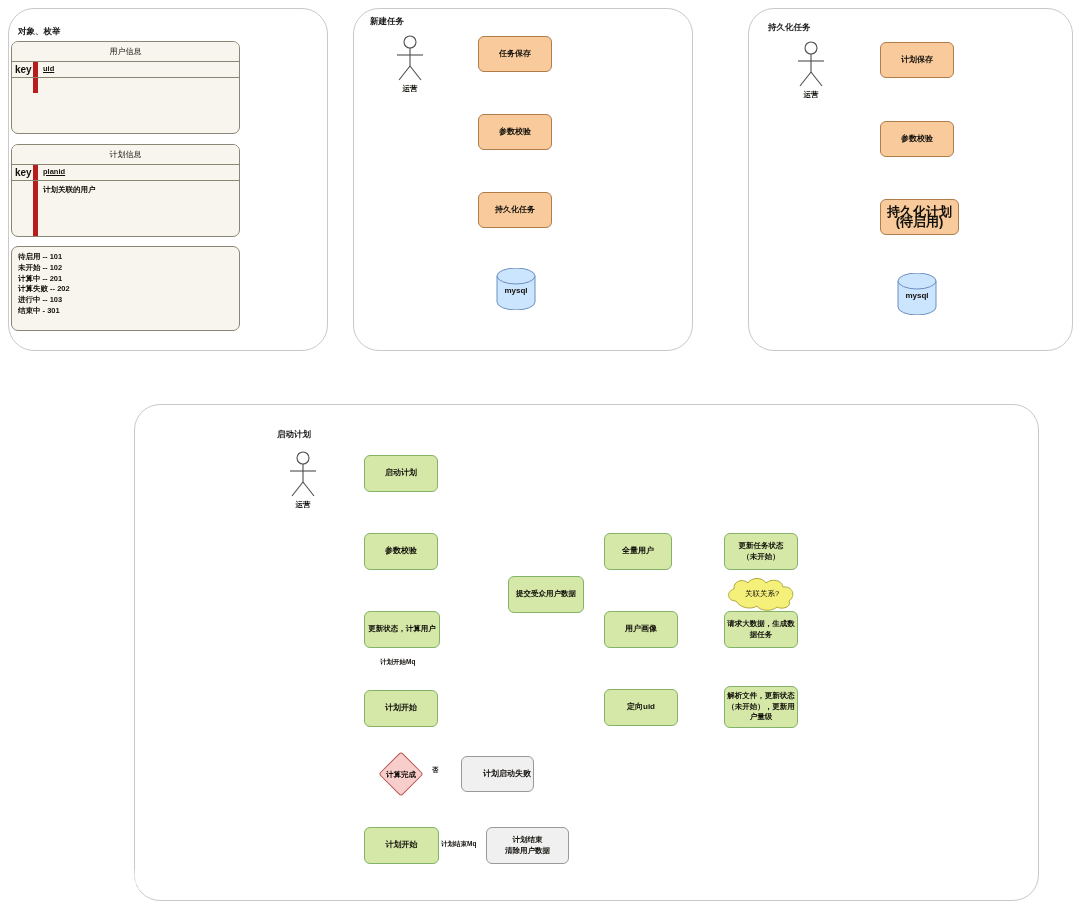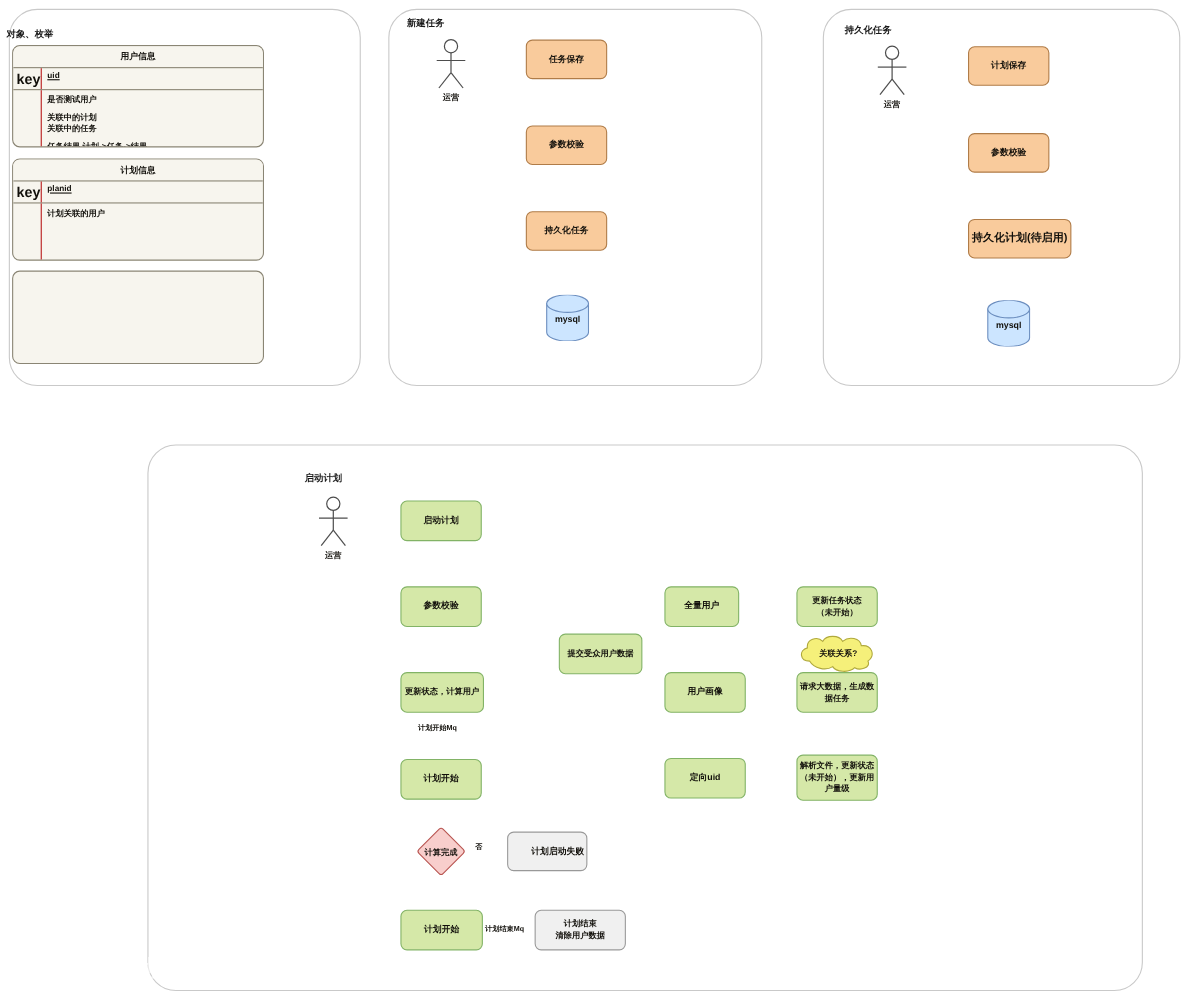--- a/index.html
+++ b/index.html
@@ -36,38 +36,38 @@
   .uml {
     position: absolute;
     background: #f7f5ee;
     border: 1px solid #8a8574;
     border-radius: 7px;
     overflow: hidden;
   }
   .uml-head {
     text-align: center;
     font-size: 8px;
-    font-weight: bold;
+    font-weight: normal;
     color: #12100b;
     padding: 4px 0 4px;
     border-bottom: 1px solid #8a8574;
     background: #f7f5ee;
   }
   .uml-head.ul span { text-decoration: underline; }
   .uml-row {
     display: flex;
     border-bottom: 1px solid #8a8574;
     min-height: 15px;
   }
   .uml-row:last-child { border-bottom: none; }
   .uml-key {
     width: 26px;
     flex: 0 0 26px;
-    border-right: 1px solid #b91c1c;
-    font-size: 13px;
+    border-right: 5px solid #b91c1c;
+    font-size: 10px;
     font-weight: bold;
     color: #12100b;
     padding: 2px 0 2px 3px;
   }
   .uml-val {
     flex: 1;
     font-size: 7.5px;
     font-weight: bold;
     color: #12100b;
     padding: 2px 0 2px 5px;
@@ -124,21 +124,21 @@
     white-space: nowrap;
   }
 
   
   .cloud {
     position: absolute;
     display: flex;
     align-items: center;
     justify-content: center;
     font-size: 7.5px;
-    font-weight: bold;
+    font-weight: normal;
     color: #12100b;
   }
 
   
   .db {
     position: absolute;
   }
   .db-label {
     position: absolute;
     font-size: 8px;
@@ -230,60 +230,61 @@
     <line x1="560" y1="629" x2="603" y2="629" stroke="#4d4d4d" stroke-width="1" marker-end="url(#arw)"></line>
     <path d="M521,648 C521,690 545,707 603,707" fill="none" stroke="#4d4d4d" stroke-width="1" marker-end="url(#arw)"></path>
 
     <line x1="679" y1="551" x2="722" y2="551" stroke="#4d4d4d" stroke-width="1" marker-end="url(#arw)"></line>
     <line x1="679" y1="629" x2="722" y2="629" stroke="#4d4d4d" stroke-width="1" marker-end="url(#arw)"></line>
     <line x1="679" y1="707" x2="722" y2="707" stroke="#4d4d4d" stroke-width="1" marker-end="url(#arw)"></line>
   </svg>
 
   <div class="panel" style="left:8px; top:8px; width:320px; height:343px;"></div>
 
-  <div class="panel-title" style="left:6px; top:26px;">对象、枚举</div>
+  <div class="panel-title" style="left:18px; top:26px;">对象、枚举</div>
 
   <div class="uml" style="left:11px; top:41px; width:229px; height:93px;">
     <div class="uml-head">
       <span>用户信息</span>
     </div>
     <div class="uml-row">
       <div class="uml-key">key</div>
       <div class="uml-val u">uid</div>
     </div>
     <div class="uml-row">
       <div class="uml-key"></div>
-      <div class="uml-body">
-        <div class="uml-line">是否测试用户</div>
-        <div class="uml-gap"></div>
-        <div class="uml-line">关联中的计划</div>
-        <div class="uml-line">关联中的任务</div>
-        <div class="uml-gap"></div>
-        <div class="uml-line">任务结果 计划-&gt;任务-&gt;结果</div>
-      </div>
     </div>
   </div>
 
   <div class="uml" style="left:11px; top:144px; width:229px; height:93px;">
     <div class="uml-head">
       <span>计划信息</span>
     </div>
     <div class="uml-row">
       <div class="uml-key">key</div>
       <div class="uml-val u">planid</div>
     </div>
     <div class="uml-row" style="min-height:55px;">
       <div class="uml-key"></div>
       <div class="uml-body">
         <div class="uml-line">计划关联的用户</div>
       </div>
     </div>
   </div>
 
   <div class="uml" style="left:11px; top:246px; width:229px; height:85px;">
+    <div class="statuslist">
+      <div class="uml-line">待启用 -- 101</div>
+      <div class="uml-line">未开始 -- 102</div>
+      <div class="uml-line">计算中 -- 201</div>
+      <div class="uml-line">计算失败 -- 202</div>
+      <div class="uml-line">进行中 -- 103</div>
+      <div class="uml-line">结束中 - 301</div>
+
+    </div>
   </div>
 
   <div class="panel" style="left:353px; top:8px; width:340px; height:343px;"></div>
 
   <div class="panel-title" style="left:370px; top:16px;">新建任务</div>
 
   <div class="actor" style="left:390px; top:34px; width:40px; height:50px;">
     <svg width="40" height="50" viewBox="0 0 40 50">
       <circle cx="20" cy="8" r="6" fill="none" stroke="#4d4d4d" stroke-width="1.1"></circle>
       <line x1="20" y1="14" x2="20" y2="32" stroke="#4d4d4d" stroke-width="1.1"></line>
@@ -326,21 +327,21 @@
     </svg>
     <div class="actor-label" style="top:50px; left:0;">运营</div>
   </div>
 
   <div class="node orange" style="left:880px; top:42px; width:74px; height:36px;">
     <span>计划保存</span>
   </div>
   <div class="node orange" style="left:880px; top:121px; width:74px; height:36px;">
     <span>参数校验</span>
   </div>
-  <div class="node orange" style="left:880px; top:199px; width:94px; height:36px; font-size:10px;">
+  <div class="node orange" style="left:880px; top:199px; width:79px; height:36px; font-size:13px;">
     <span>持久化计划(待启用)</span>
   </div>
 
   <div class="db" style="left:897px; top:273px; width:40px; height:42px;">
     <svg width="40" height="42" viewBox="0 0 40 42">
       <path d="M1,8 L1,34 A19,8 0 0 0 39,34 L39,8 Z" fill="#cce5ff" stroke="#6c8ebf" stroke-width="1"></path>
       <ellipse cx="20" cy="8" rx="19" ry="8" fill="#cce5ff" stroke="#6c8ebf" stroke-width="1"></ellipse>
     </svg>
     <div class="db-label" style="top:18px; left:0;">mysql</div>
   </div>

